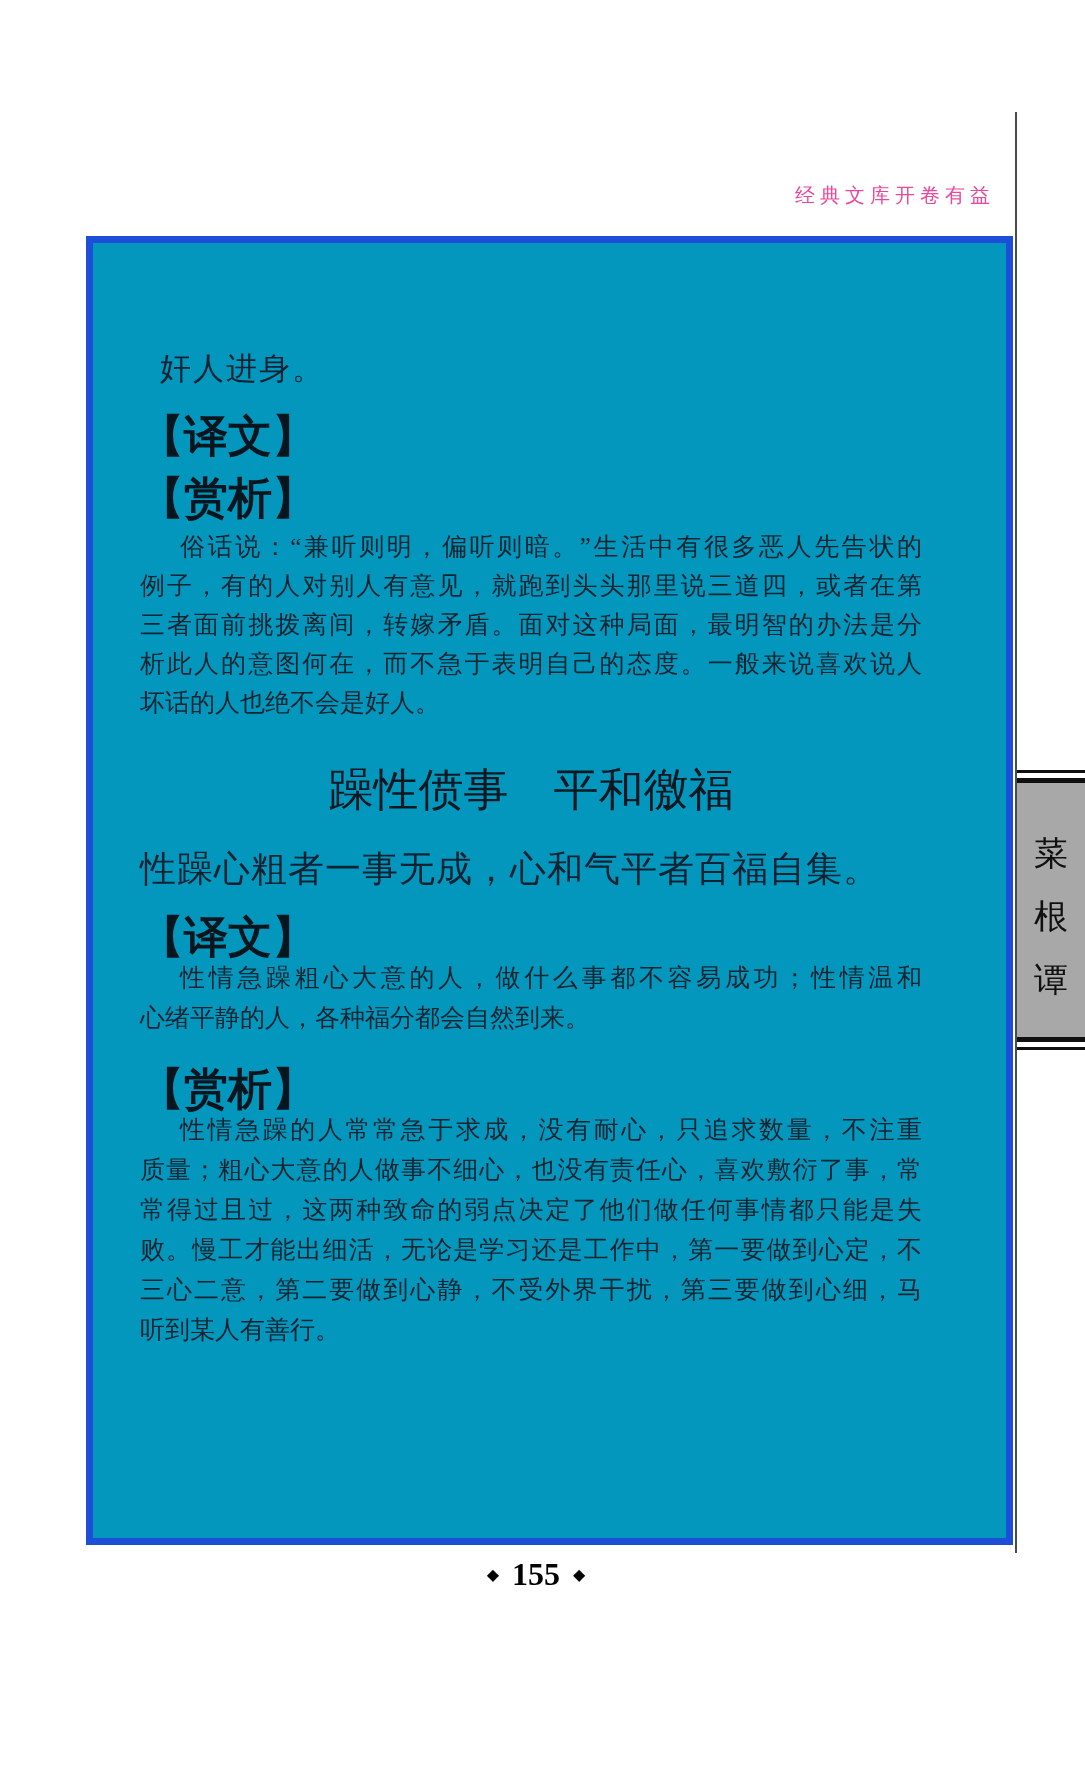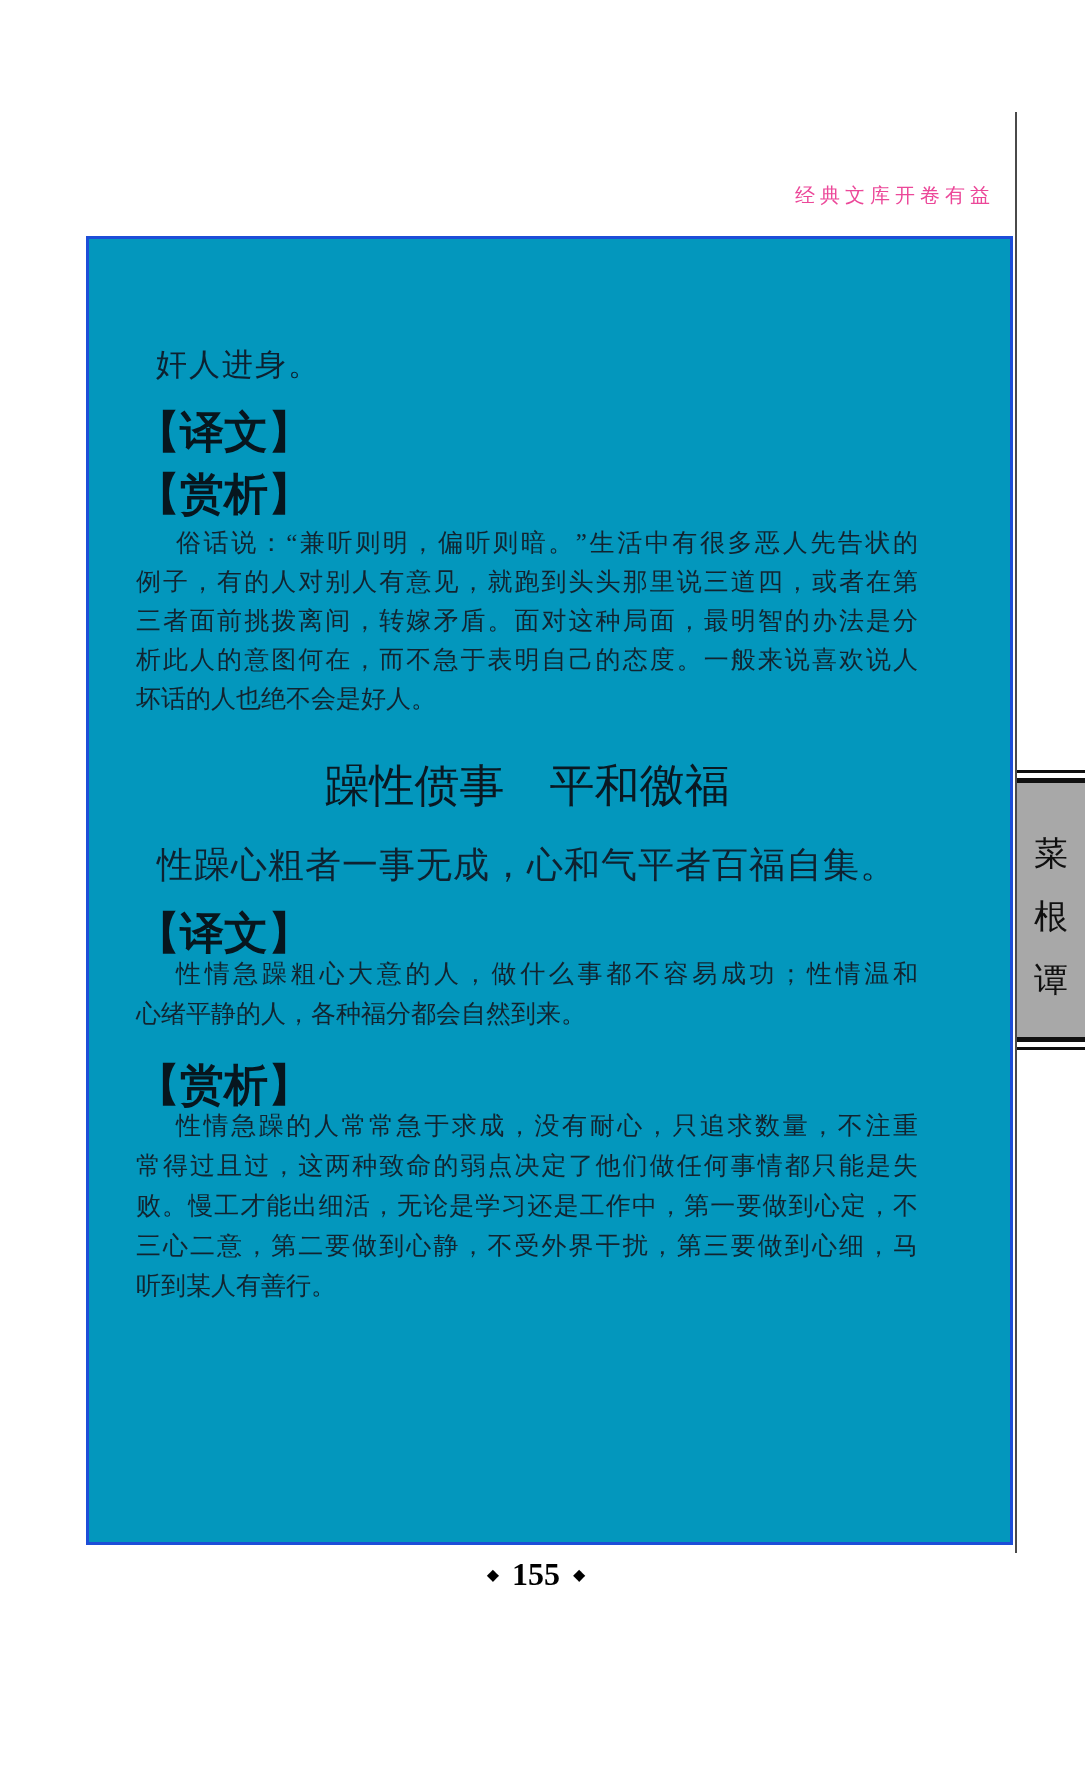--- a/index.html
+++ b/index.html
@@ -28,21 +28,21 @@
     width: 2px; height: 1441px;
     background: #4a4a4a;
   }
 
   
   .panel {
     position: absolute;
     left: 86px; top: 236px;
     width: 927px; height: 1309px;
     background: #0397BD;
-    border: 3px solid #1d4ed8;
+    border: 7px solid #1d4ed8;
     box-sizing: border-box;
   }
   .panel-inner {
     position: absolute;
     left: 47px; top: 0;
     width: 782px;
   }
 
   .leftover {
     margin-top: 106px;
@@ -82,21 +82,21 @@
     margin-top: 40px;
     text-align: center;
     font-size: 45px;
     line-height: 56px;
     font-weight: normal;
     color: #0a1822;
   }
 
   .original-text {
     margin-top: 28px;
-    text-align: center;
+    text-align: left;
     font-size: 36px;
     line-height: 46px;
     color: #0e2231;
     letter-spacing: 1px;
   }
 
   
   .side-tab {
     position: absolute;
     left: 1017px; top: 770px;
@@ -169,20 +169,21 @@
 
     <div class="label mt26">【译文】</div>
     <div class="para para2 flush">
       <div class="line first">性情急躁粗心大意的人，做什么事都不容易成功；性情温和</div>
       <div class="line end">心绪平静的人，各种福分都会自然到来。</div>
     </div>
 
     <div class="label mt32">【赏析】</div>
     <div class="para para2 flush">
       <div class="line first">性情急躁的人常常急于求成，没有耐心，只追求数量，不注重</div>
+      <div class="line">质量；粗心大意的人做事不细心，也没有责任心，喜欢敷衍了事，常</div>
       <div class="line">常得过且过，这两种致命的弱点决定了他们做任何事情都只能是失</div>
       <div class="line">败。慢工才能出细活，无论是学习还是工作中，第一要做到心定，不</div>
       <div class="line">三心二意，第二要做到心静，不受外界干扰，第三要做到心细，马</div>
       <div class="line end">听到某人有善行。</div>
     </div>
 
   </div>
 </div>
 
 <div class="side-tab">

